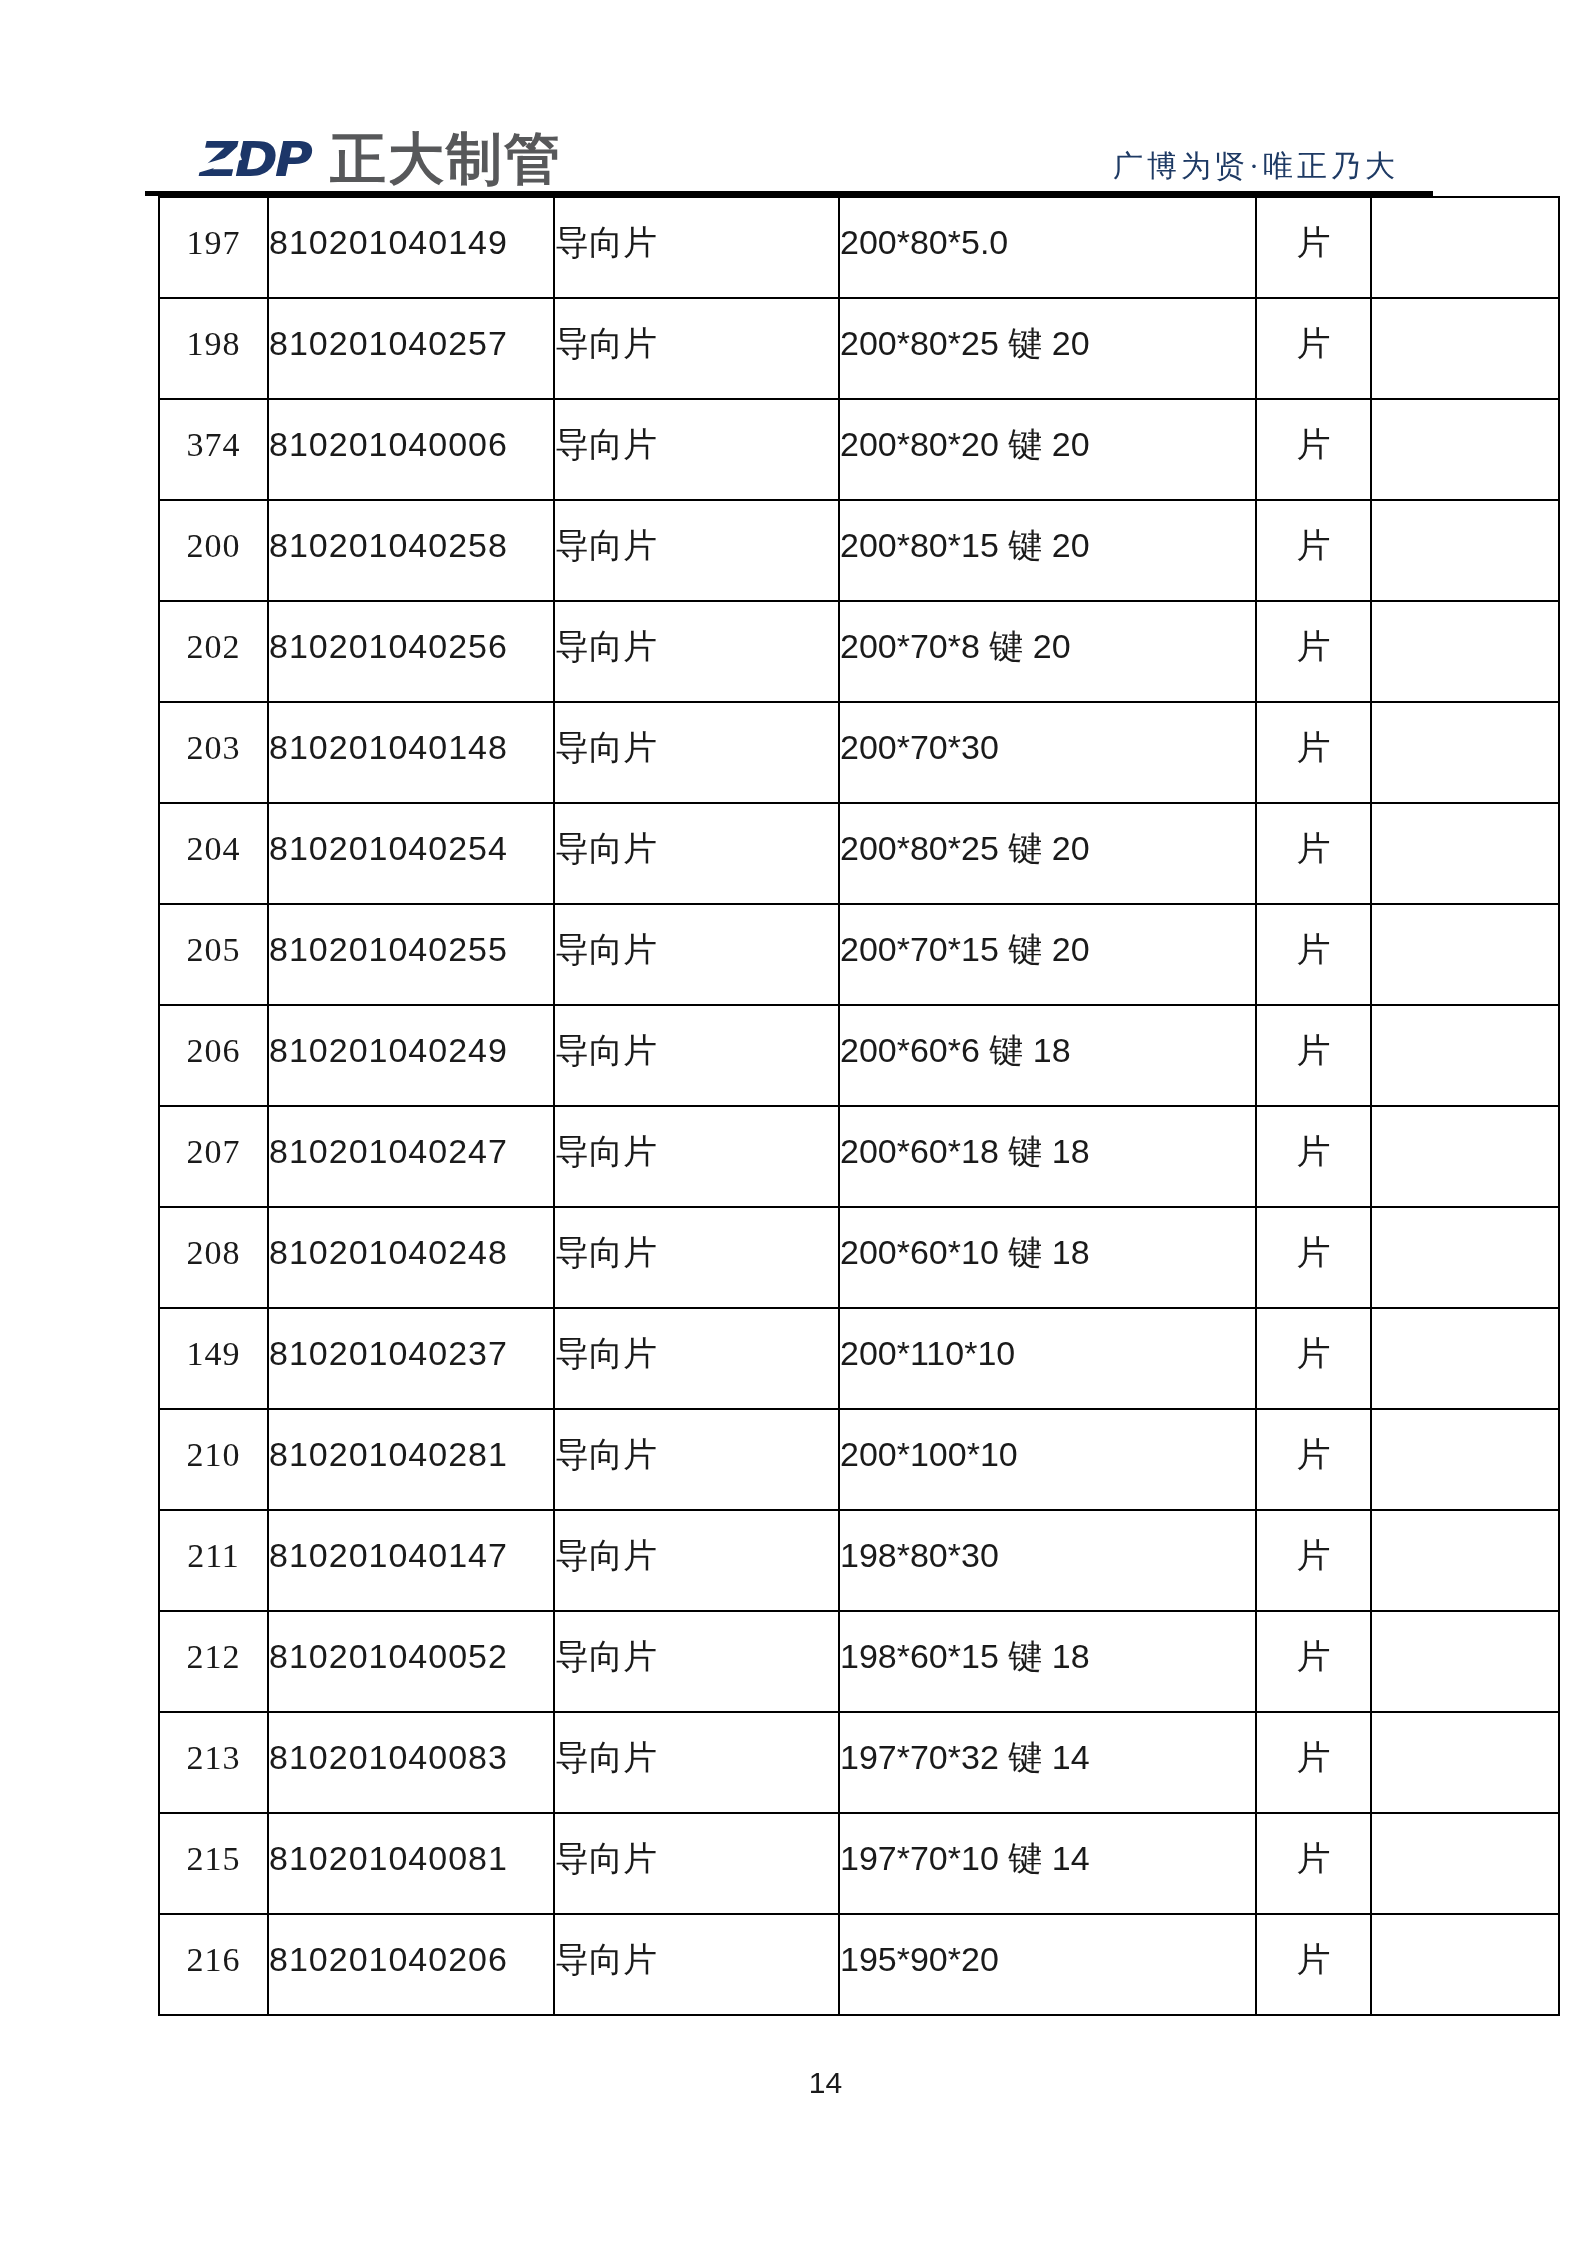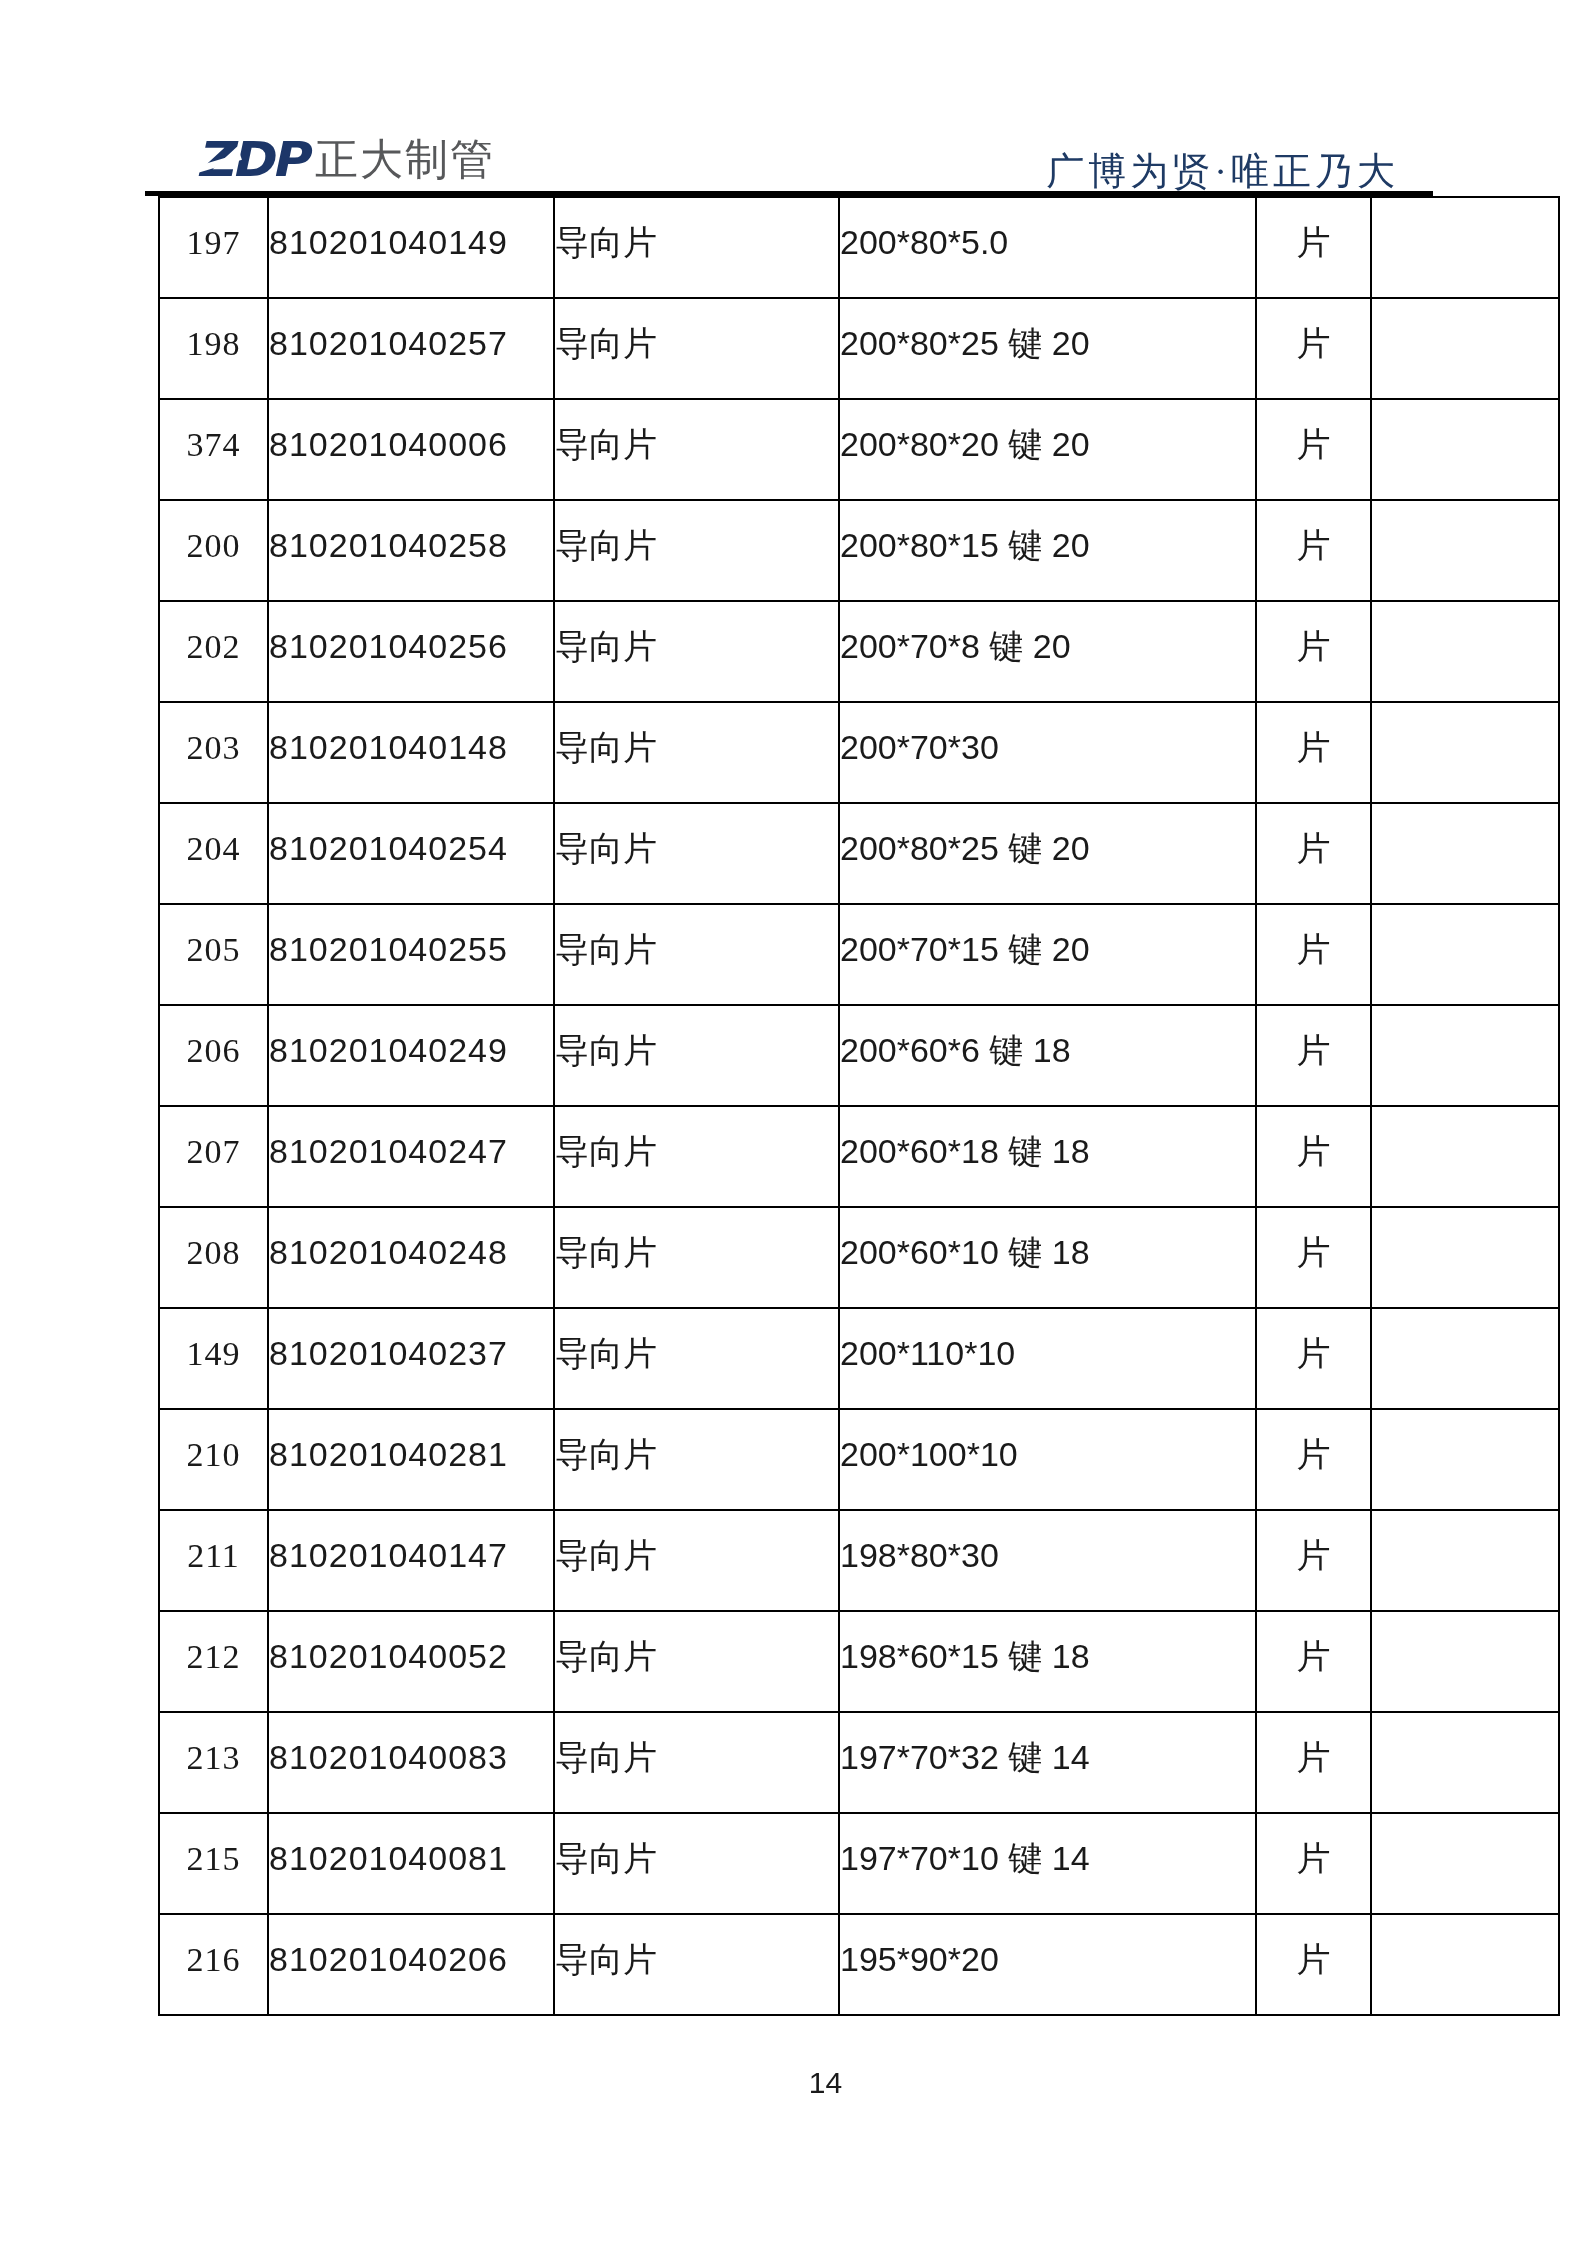--- a/index.html
+++ b/index.html
@@ -32,33 +32,33 @@
     transform:scaleY(0.92);
   }
   .logo-zdp .swoosh{
     position:absolute;
     left:-4px; top:27px;
     width:46px; height:7px;
     background:#ffffff;
     transform:rotate(-18deg);
   }
   .logo-company{
-    margin-left:5px;
-    font-size:43px;
-    font-weight:normal;
+    margin-left:20px;
+    font-size:56px;
+    font-weight:bold;
     color:#57585a;
     line-height:1;
     letter-spacing:2px;
   }
   .slogan{
     position:absolute;
     top:146px;
     right:188px;
     font-family:"Liberation Serif","DejaVu Serif",serif;
-    font-size:38px;
+    font-size:30px;
     color:#1e3a64;
     letter-spacing:4px;
     white-space:nowrap;
   }
   .header-rule{
     position:absolute;
     left:145px; top:191px;
     width:1288px; height:5px;
     background:#000000;
   }

